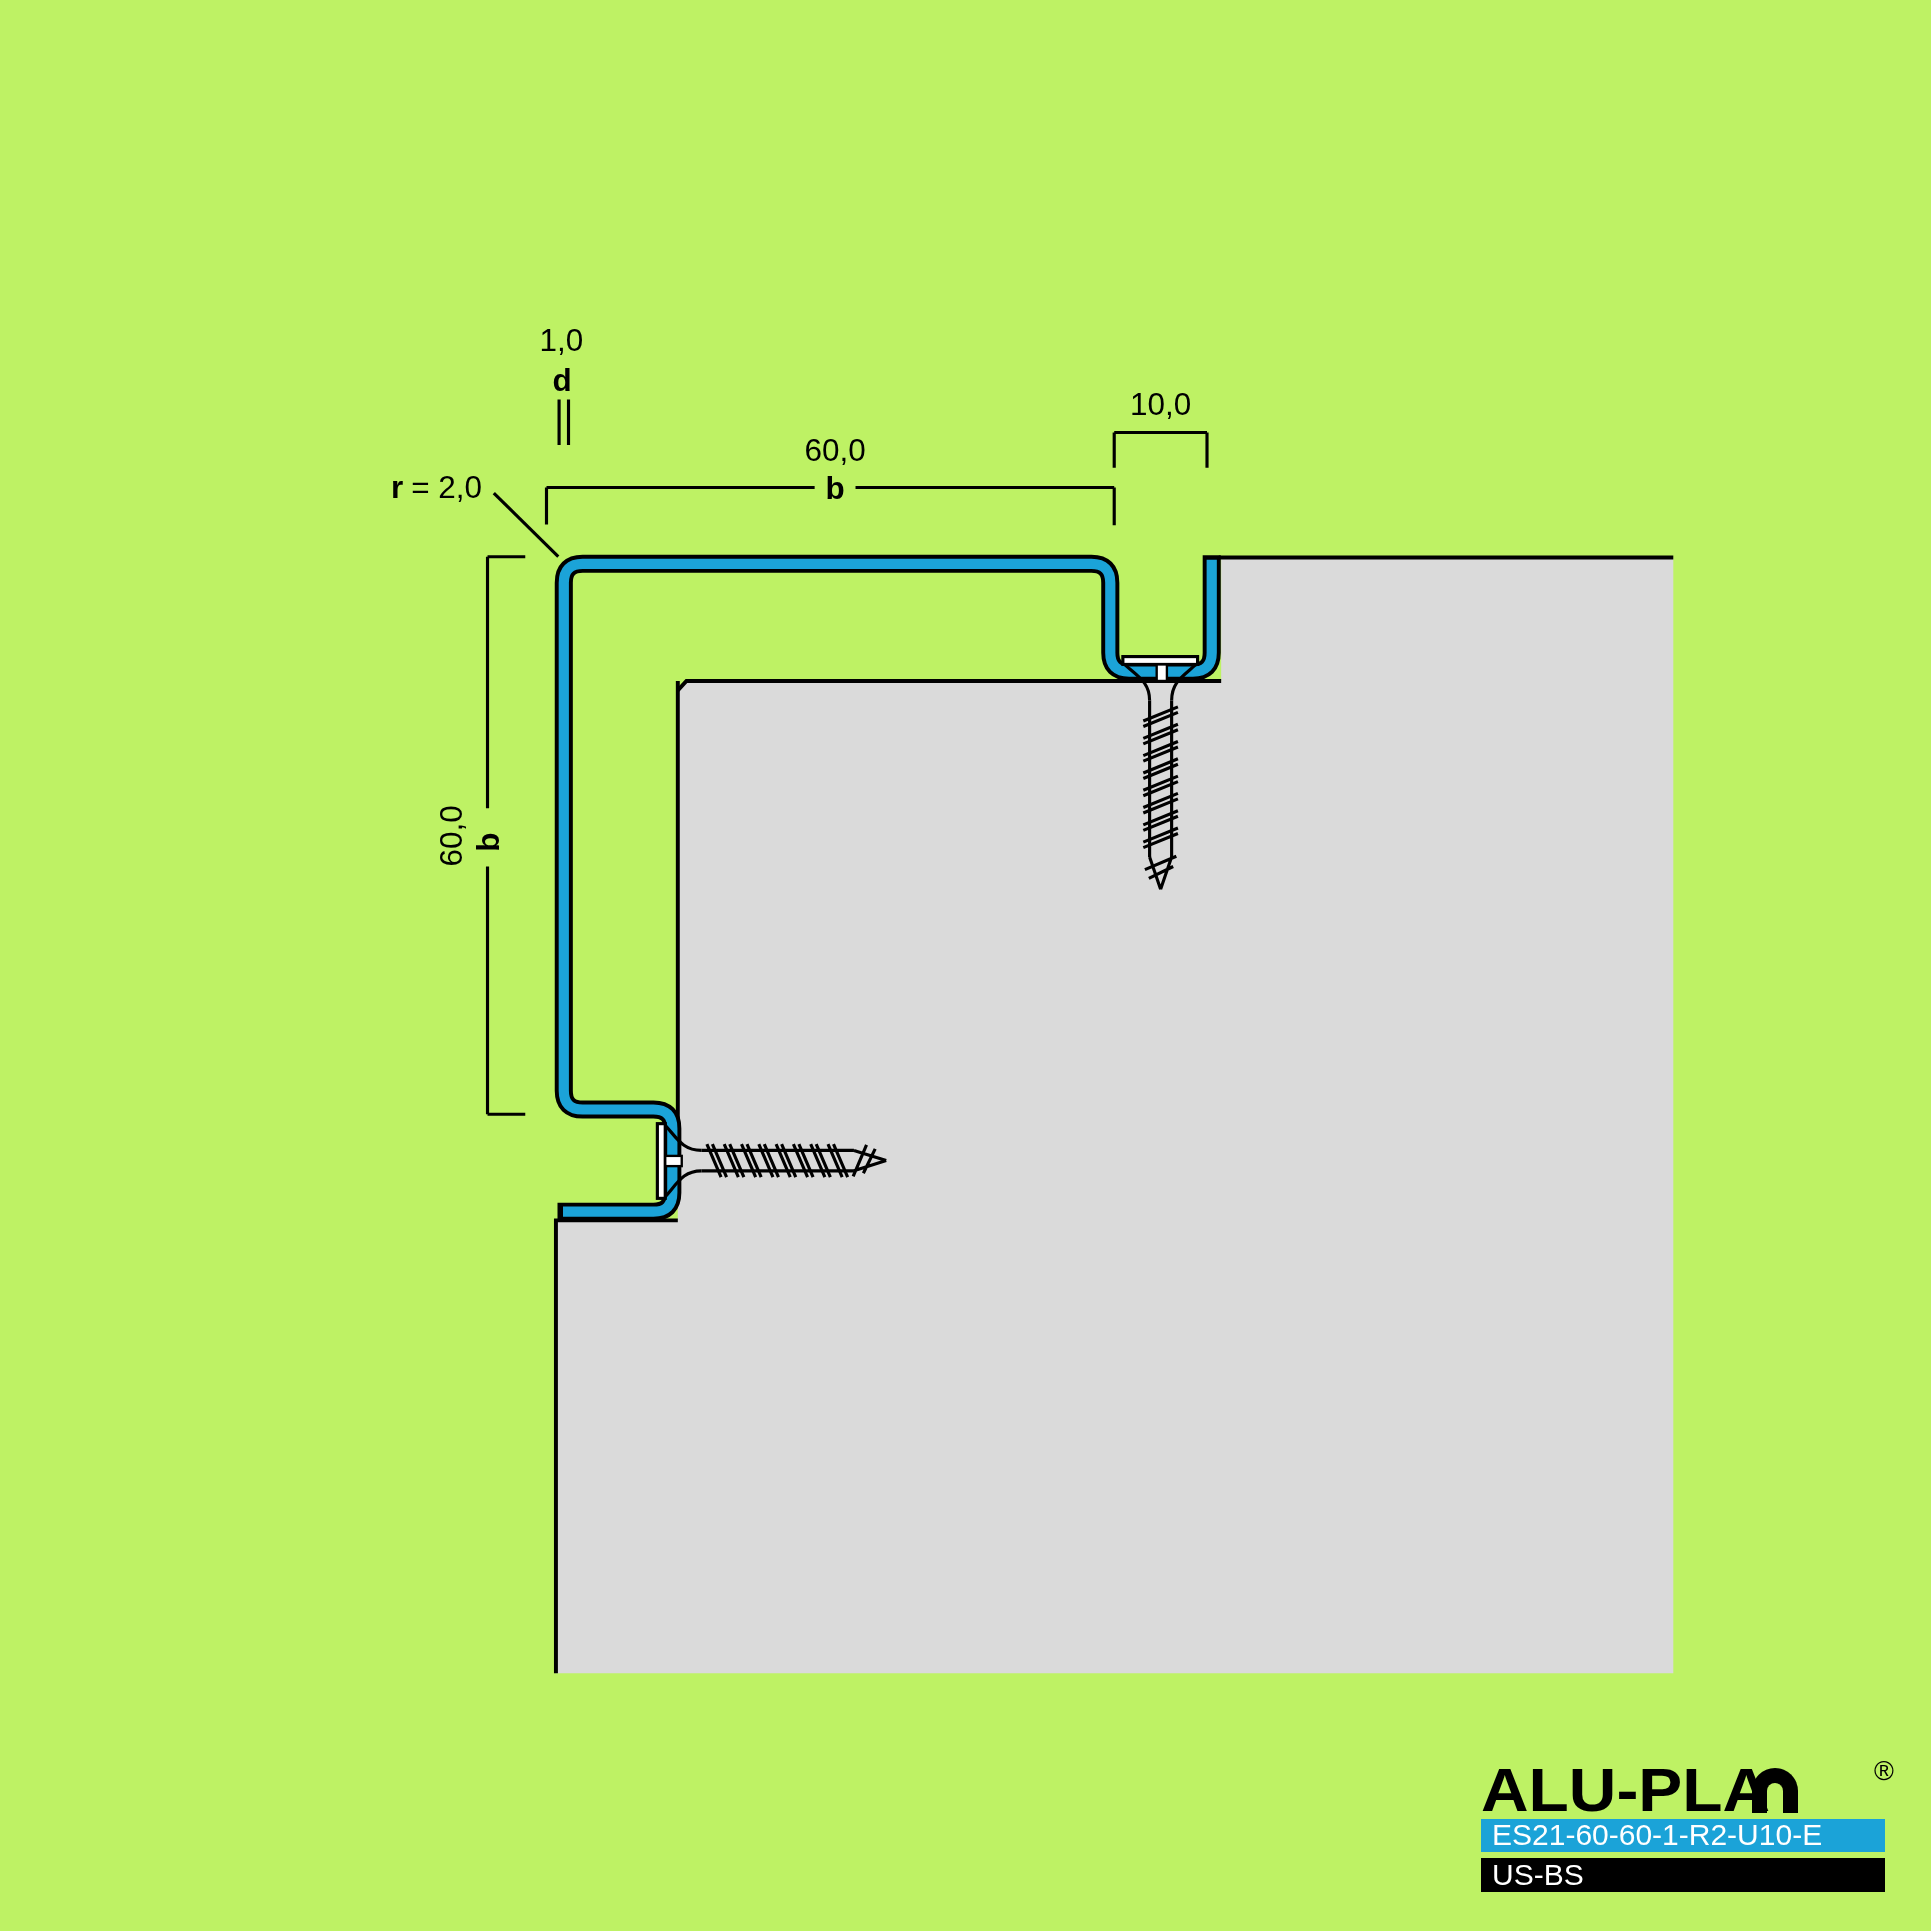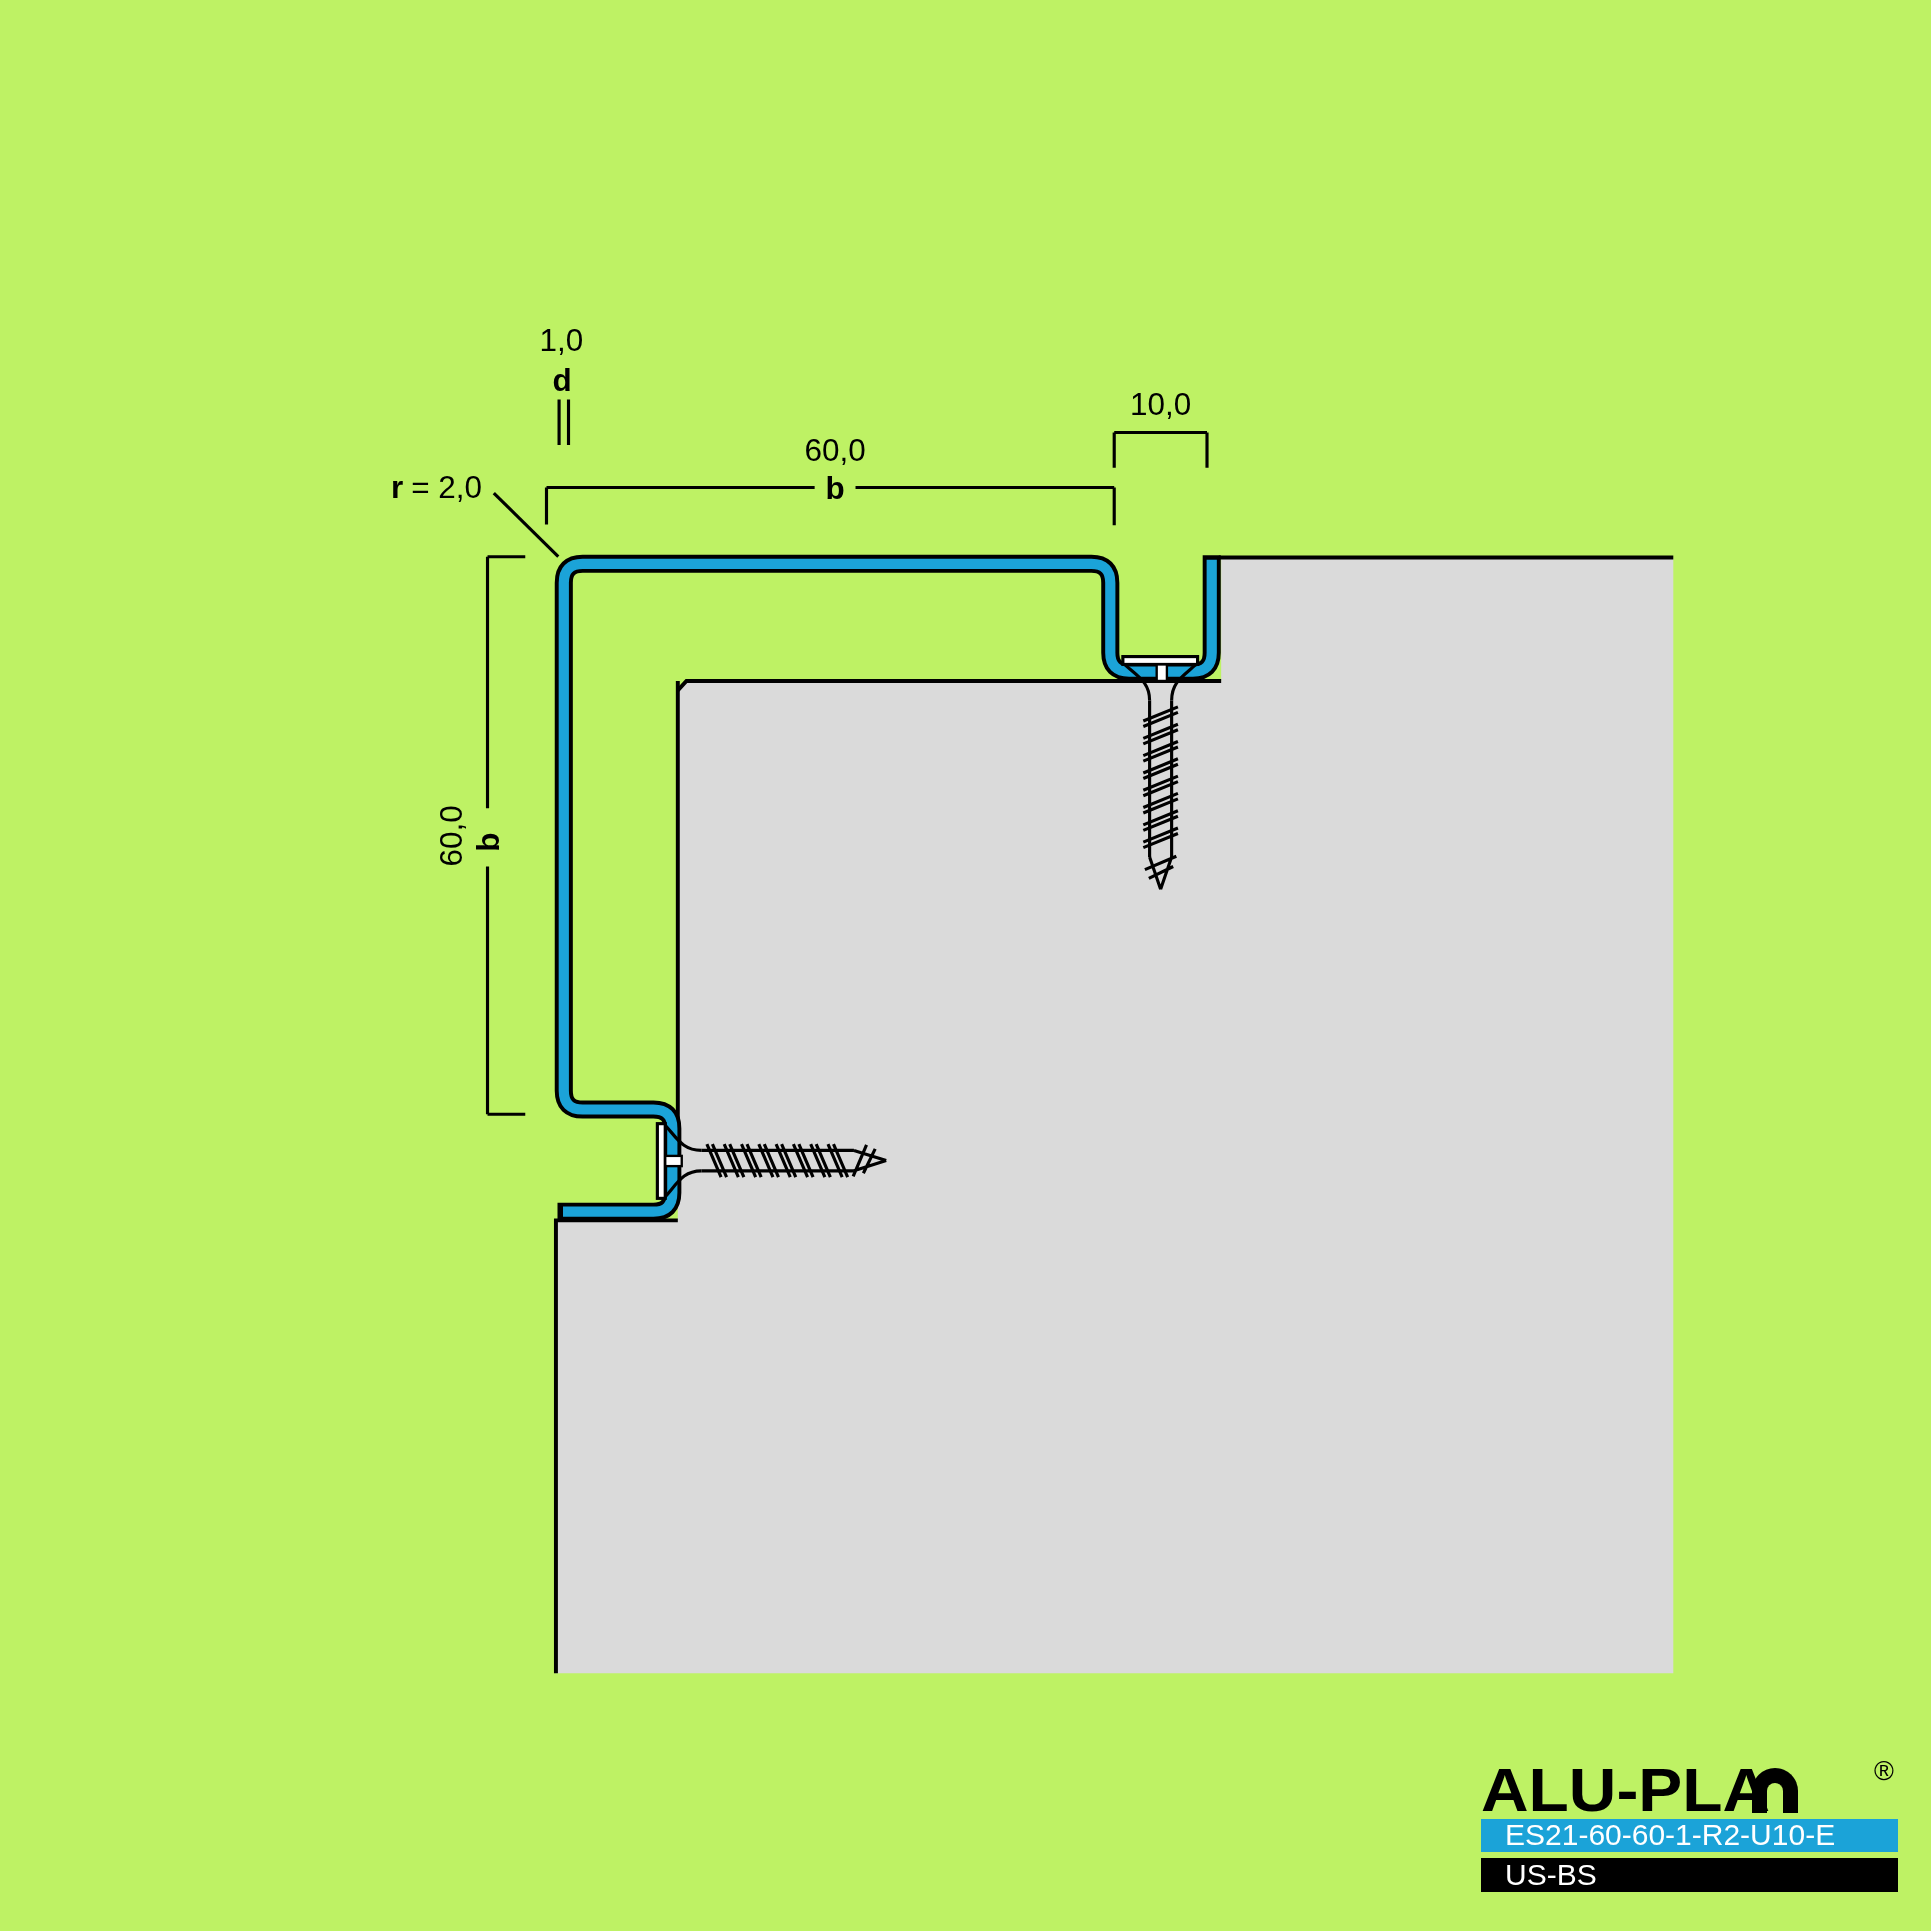--- a/index.html
+++ b/index.html
@@ -11,21 +11,21 @@
   .dim-txt-b{font-size:40px;font-weight:bold;}
 
   
   .logo{position:absolute;left:1481px;top:1759px;width:402px;}
   .reg{position:absolute;left:393px;top:-3.1px;font-size:27px;color:#000;}
   .brandrow{height:45px;margin-top:9.4px;display:flex;align-items:flex-end;white-space:nowrap;}
   .brandtext{display:block;font-weight:bold;font-size:61px;line-height:45px;letter-spacing:0px;
              color:#000;transform:scaleX(1.08);transform-origin:left bottom;}
   .narch{display:block;width:46px;height:45px;margin-left:3.1px;box-sizing:border-box;
          border:15px solid #000;border-bottom:none;border-radius:23.6px 23.6px 0 0;}
-  .bar{width:393px;padding-left:24px;display:flex;align-items:center;color:#fff;
+  .bar{width:393px;padding-left:11px;display:flex;align-items:center;color:#fff;
        font-size:30px;white-space:nowrap;}
   .bar-blue{margin-top:5.5px;height:33px;background:#1BA3D8;}
   .bar-black{margin-top:6px;height:34px;background:#000;}
 </style>
 </head>
 <body>
 
 <div class="canvas">
 
   <svg class="drawing-svg" width="1932" height="1932" viewBox="0 0 2457 2457">

